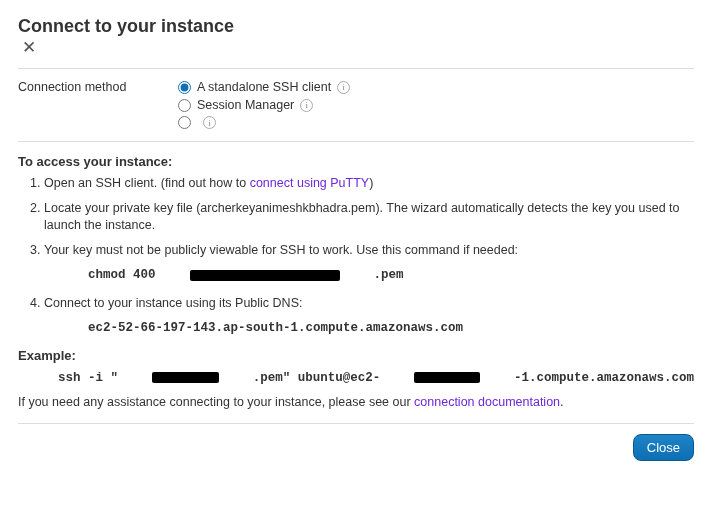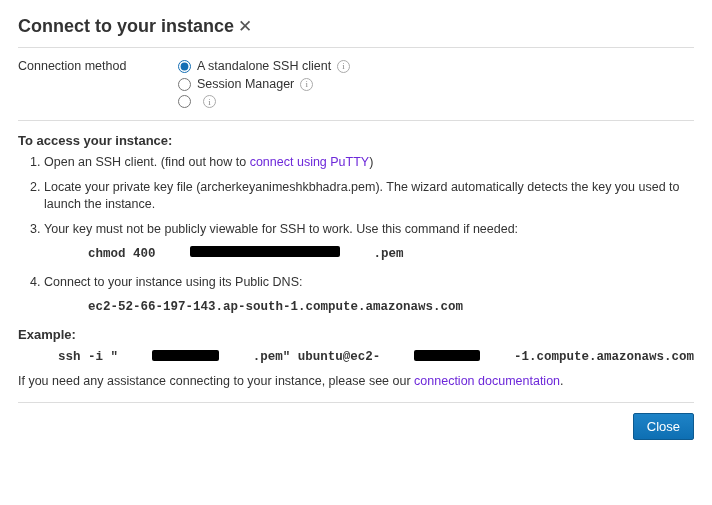--- a/index.html
+++ b/index.html
@@ -9,22 +9,24 @@
     font-size: 13px;
     color: #333;
     background: #fff;
     width: 712px;
     height: 505px;
     overflow: hidden;
   }
   .dialog { padding: 16px 18px 14px 18px; }
   .header {
     display: flex;
+    justify-content: space-between;
     align-items: flex-start;
     margin-bottom: 10px;
+    flex-direction: column;
   }
   .title { font-size: 18px; font-weight: 700; color: #333; }
   .close-x {
     font-size: 17px; color: #555; cursor: pointer;
     line-height: 1; padding: 2px 4px;
   }
   hr.rule { border: none; border-top: 1px solid #ddd; margin: 0; }
   .method-row {
     display: flex;
     padding: 11px 0 8px 0;
@@ -75,20 +77,21 @@
     font-size: 12.5px;
   }
   a.link, .link { color: #6d28d9; text-decoration: none; cursor: pointer; }
   .code-block {
     font-family: "Courier New", Courier, monospace;
     font-size: 12.5px;
     font-weight: 700;
     margin: 8px 0 10px 44px;
     white-space: nowrap;
     display: flex;
+    align-items: center;
     gap: 34px;
   }
   .code-indent-example { margin-left: 40px; }
   .redact {
     display: inline-block;
     background: #000;
     height: 11px;
     border-radius: 2px;
     vertical-align: middle;
   }
@@ -106,21 +109,21 @@
     justify-content: flex-end;
     padding-top: 10px;
   }
   .btn-close {
     background: #0073bb;
     background: linear-gradient(#1e83c7, #0e6fb3);
     border: 1px solid #0d5a90;
     color: #fff;
     font-size: 13px;
     padding: 5px 13px;
-    border-radius: 2px;
+    border-radius: 8px;
     cursor: pointer;
   }
   .ex-label { font-weight: 700; font-size: 13px; margin: 4px 0 6px 0; }
 </style>
 </head>
 <body>
 
 <div class="dialog">
 
   <div class="header">

